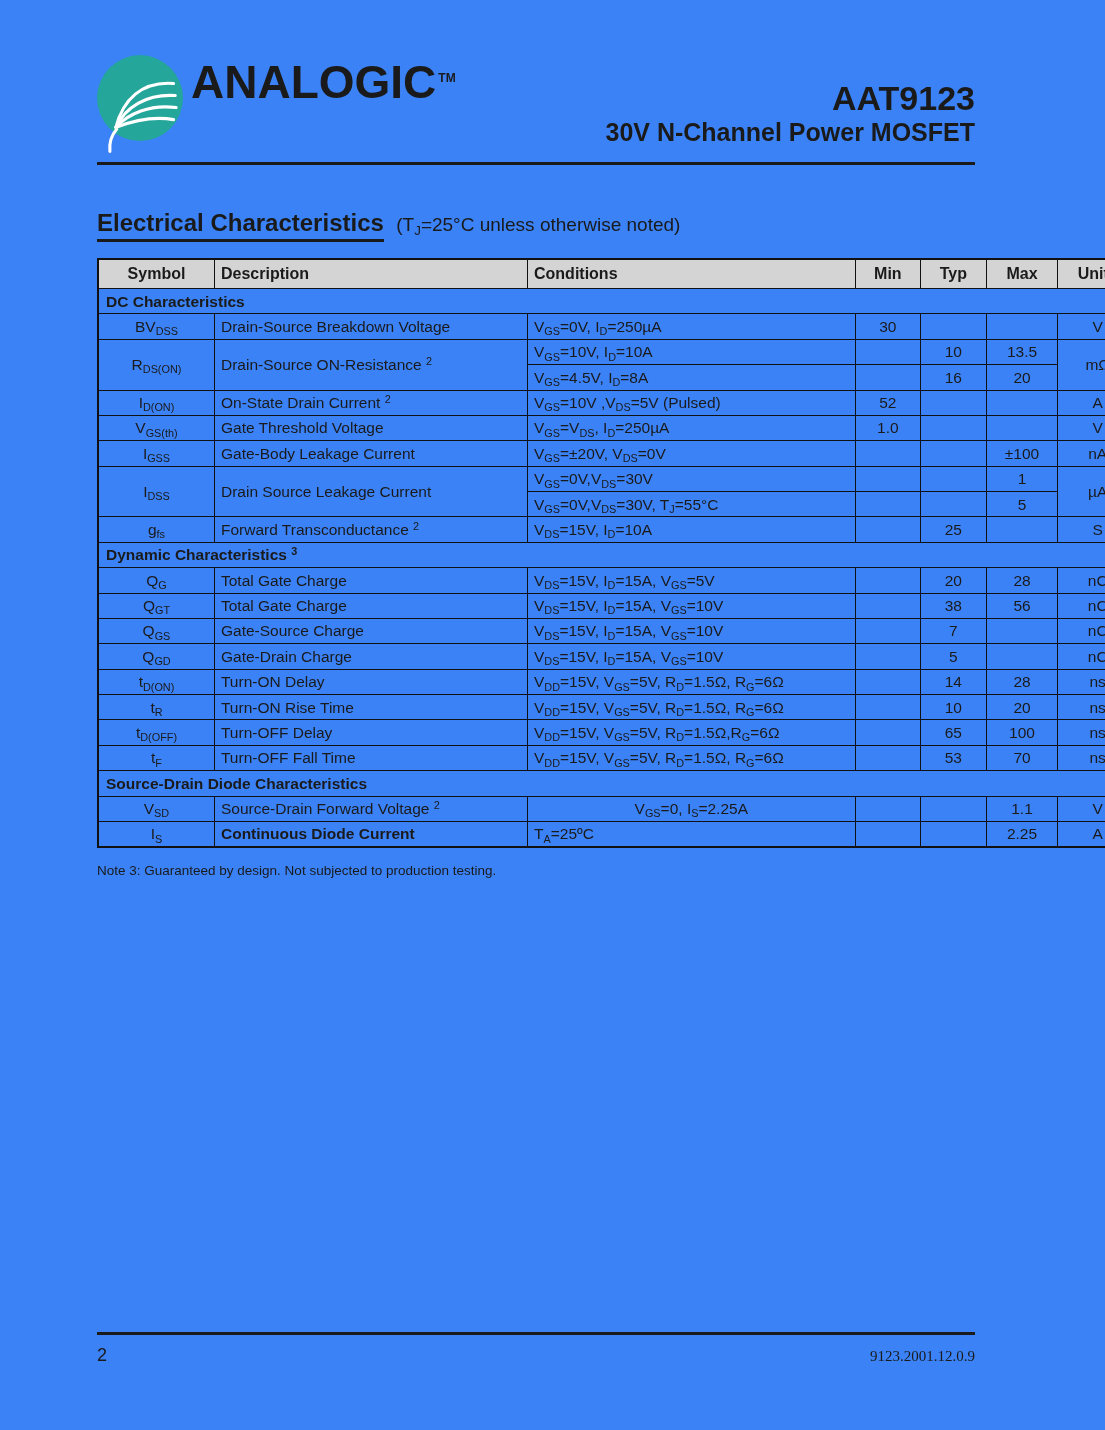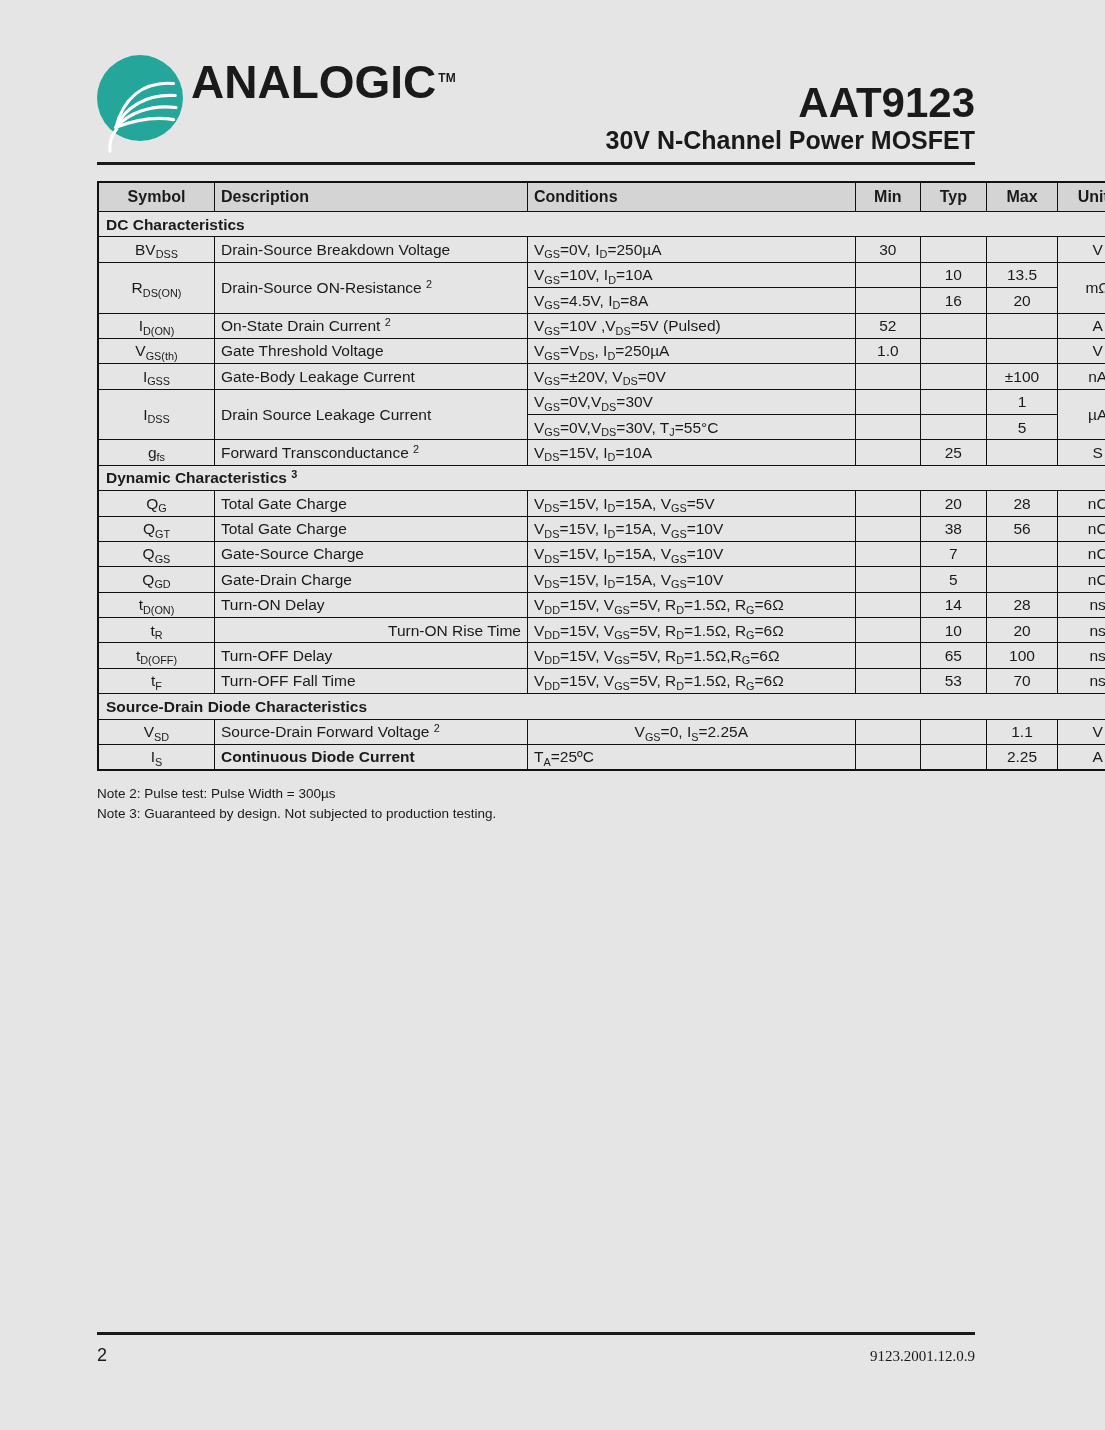--- a/index.html
+++ b/index.html
@@ -1,31 +1,31 @@
 <!DOCTYPE html>
 <html><head>
 <meta charset="utf-8">
 <style>
   * { margin:0; padding:0; box-sizing:border-box; }
   html,body { background:#ffffff; }
   .page {
-    width:1105px; height:1430px; position:relative; background:#e5e5e5;
+    width:1105px; height:1430px; position:relative; background:#3b82f6;
     font-family:"Liberation Sans", sans-serif; color:#1a1a1a;
     padding:55px 130px 0 97px; overflow:hidden;
   }
   
   .header { display:flex; justify-content:space-between; align-items:flex-start; }
   .brand { display:flex; align-items:flex-start; }
   .logo-mark { width:86px; height:100px; flex:0 0 auto; }
   .brand-text { margin-left:8px; margin-top:4px; }
   .brand-top { font-size:46px; font-weight:bold; line-height:1; letter-spacing:0; white-space:nowrap; }
   .brand-top .tm { font-size:12px; font-weight:bold; vertical-align:super; margin-left:2px; }
   .brand-bottom { font-size:46px; font-weight:400; line-height:0.86; letter-spacing:2px; text-align:right; padding-right:8px; }
   .doc-title { text-align:right; margin-top:26px; }
-  .part-number { font-size:42px; font-weight:bold; line-height:1.05; }
+  .part-number { font-size:34px; font-weight:bold; line-height:1.05; }
   .product-title { font-size:25px; font-weight:bold; line-height:1.2; }
   .header-rule { height:3px; background:#1a1a1a; margin-top:7px; }
   
   .section-heading { margin-top:44px; white-space:nowrap; }
   .section-title { font-size:24px; font-weight:bold; border-bottom:3px solid #1a1a1a; padding-bottom:2px; display:inline-block; }
   .section-note { font-size:19px; margin-left:8px; }
   
   table.ec-table { border-collapse:collapse; width:1042px; margin-top:16px; table-layout:fixed;
                    border:2px solid #111; font-size:15.5px; }
   table.ec-table th {
@@ -70,20 +70,24 @@
       </div>
     </div>
     <div class="doc-title">
       <div class="part-number">AAT9123</div>
       <div class="product-title">30V N-Channel Power MOSFET</div>
     </div>
   </div>
 
   <div class="header-rule"></div>
 
+  <div class="section-heading">
+    <span class="section-title">Electrical Characteristics</span>
+    <span class="section-note">(T<sub>J</sub>=25°C unless otherwise noted)</span>
+  </div>
 
   <table class="ec-table">
     <colgroup id="cols">
         <col style="width: 11.2%;">
         <col style="width: 30.1%;">
         <col style="width: 31.5%;">
         <col style="width: 6.3%;">
         <col style="width: 6.3%;">
         <col style="width: 6.9%;">
         <col style="width: 7.7%;">
@@ -221,21 +225,21 @@
           <td>t<sub>D(ON)</sub></td>
           <td style="text-align: left;">Turn-ON Delay</td>
           <td style="text-align: left;">V<sub>DD</sub>=15V, V<sub>GS</sub>=5V, R<sub>D</sub>=1.5Ω, R<sub>G</sub>=6Ω</td>
           <td></td>
           <td>14</td>
           <td>28</td>
           <td>ns</td>
         </tr>
         <tr>
           <td>t<sub>R</sub></td>
-          <td style="text-align: right;">Turn-ON Rise Time</td>
+          <td style="text-align: left;">Turn-ON Rise Time</td>
           <td style="text-align: left;">V<sub>DD</sub>=15V, V<sub>GS</sub>=5V, R<sub>D</sub>=1.5Ω, R<sub>G</sub>=6Ω</td>
           <td></td>
           <td>10</td>
           <td>20</td>
           <td>ns</td>
         </tr>
         <tr>
           <td>t<sub>D(OFF)</sub></td>
           <td style="text-align: left;">Turn-OFF Delay</td>
           <td style="text-align: left;">V<sub>DD</sub>=15V, V<sub>GS</sub>=5V, R<sub>D</sub>=1.5Ω,R<sub>G</sub>=6Ω</td>
@@ -271,21 +275,20 @@
           <td style="text-align: left;">T<sub>A</sub>=25ºC</td>
           <td></td>
           <td></td>
           <td>2.25</td>
           <td>A</td>
         </tr>
       </tbody>
   </table>
 
   <div class="notes">
-    <div class="note">Note 2: Pulse test: Pulse Width = 300µs</div>
     <div class="note">Note 3: Guaranteed by design.  Not subjected to production testing.</div>
   </div>
 
   <div class="footer">
     <div class="footer-rule"></div>
     <div class="footer-row">
       <span class="page-num">2</span>
       <span class="doc-code">9123.2001.12.0.9</span>
     </div>
   </div>

